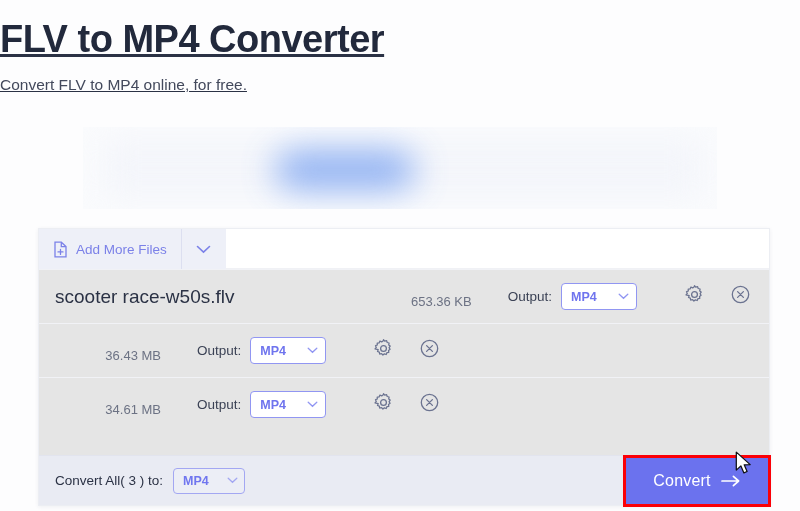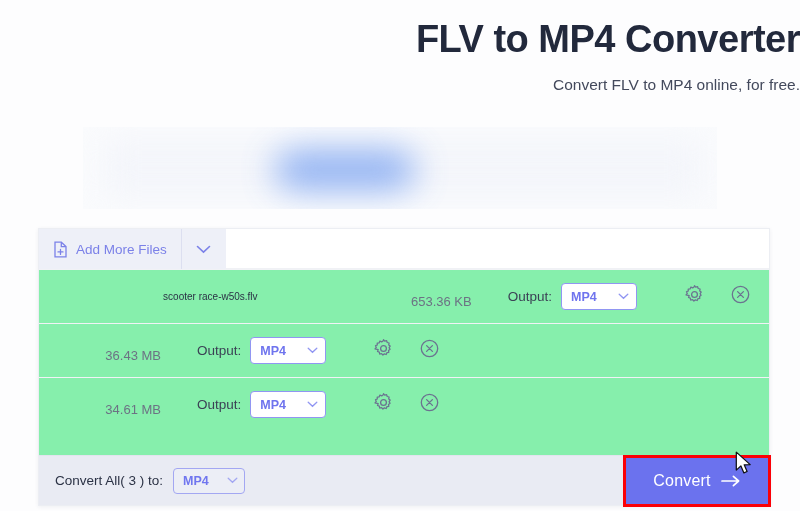--- a/index.html
+++ b/index.html
@@ -8,21 +8,21 @@
     width: 800px;
     height: 511px;
     background: #fdfdfe;
     font-family: "Liberation Sans", sans-serif;
     color: #2b3245;
     overflow: hidden;
     position: relative;
   }
 
   
-  .header { text-align: right; padding-top: 18px; }
+  .header { text-align: left; padding-top: 18px; text-decoration: underline; }
   .page-title {
     font-size: 38px;
     font-weight: bold;
     letter-spacing: -0.5px;
     color: #22293c;
     margin: 0;
     line-height: 1.15;
   }
   .page-subtitle {
     font-size: 15.5px;
@@ -55,21 +55,21 @@
     background: #f2f4fa;
     filter: blur(16px);
     opacity: 0.75;
   }
 
   
   .card {
     position: absolute;
     left: 38px; top: 228px;
     width: 732px;
-    background: #86efac;
+    background: #e5e5e5;
     border: 1px solid #eceef3;
     box-shadow: 0 1px 4px rgba(40,50,80,0.07);
   }
 
   .card-tabbar { display: flex; align-items: stretch; height: 40px; }
   .add-files-tab {
     display: flex; align-items: center;
     background: #eef0f8;
     padding: 0 14px 0 14px;
     cursor: pointer;
@@ -93,26 +93,25 @@
   
   .file-row {
     display: flex;
     align-items: center;
     height: 54px;
     border-top: 1px solid #f1f2f6;
     padding: 0 0 0 16px;
   }
   .file-row:first-of-type { border-top: none; }
   .file-name {
-    font-size: 10px;
+    font-size: 19px;
     color: #2b3245;
     flex: 1;
     white-space: nowrap;
     overflow: hidden;
-    text-align: center;
   }
   .file-size {
     font-size: 13px;
     color: #6c7284;
     width: 106px;
     text-align: right;
     white-space: nowrap;
     margin-top: 10px;
   }
   .output-label {

